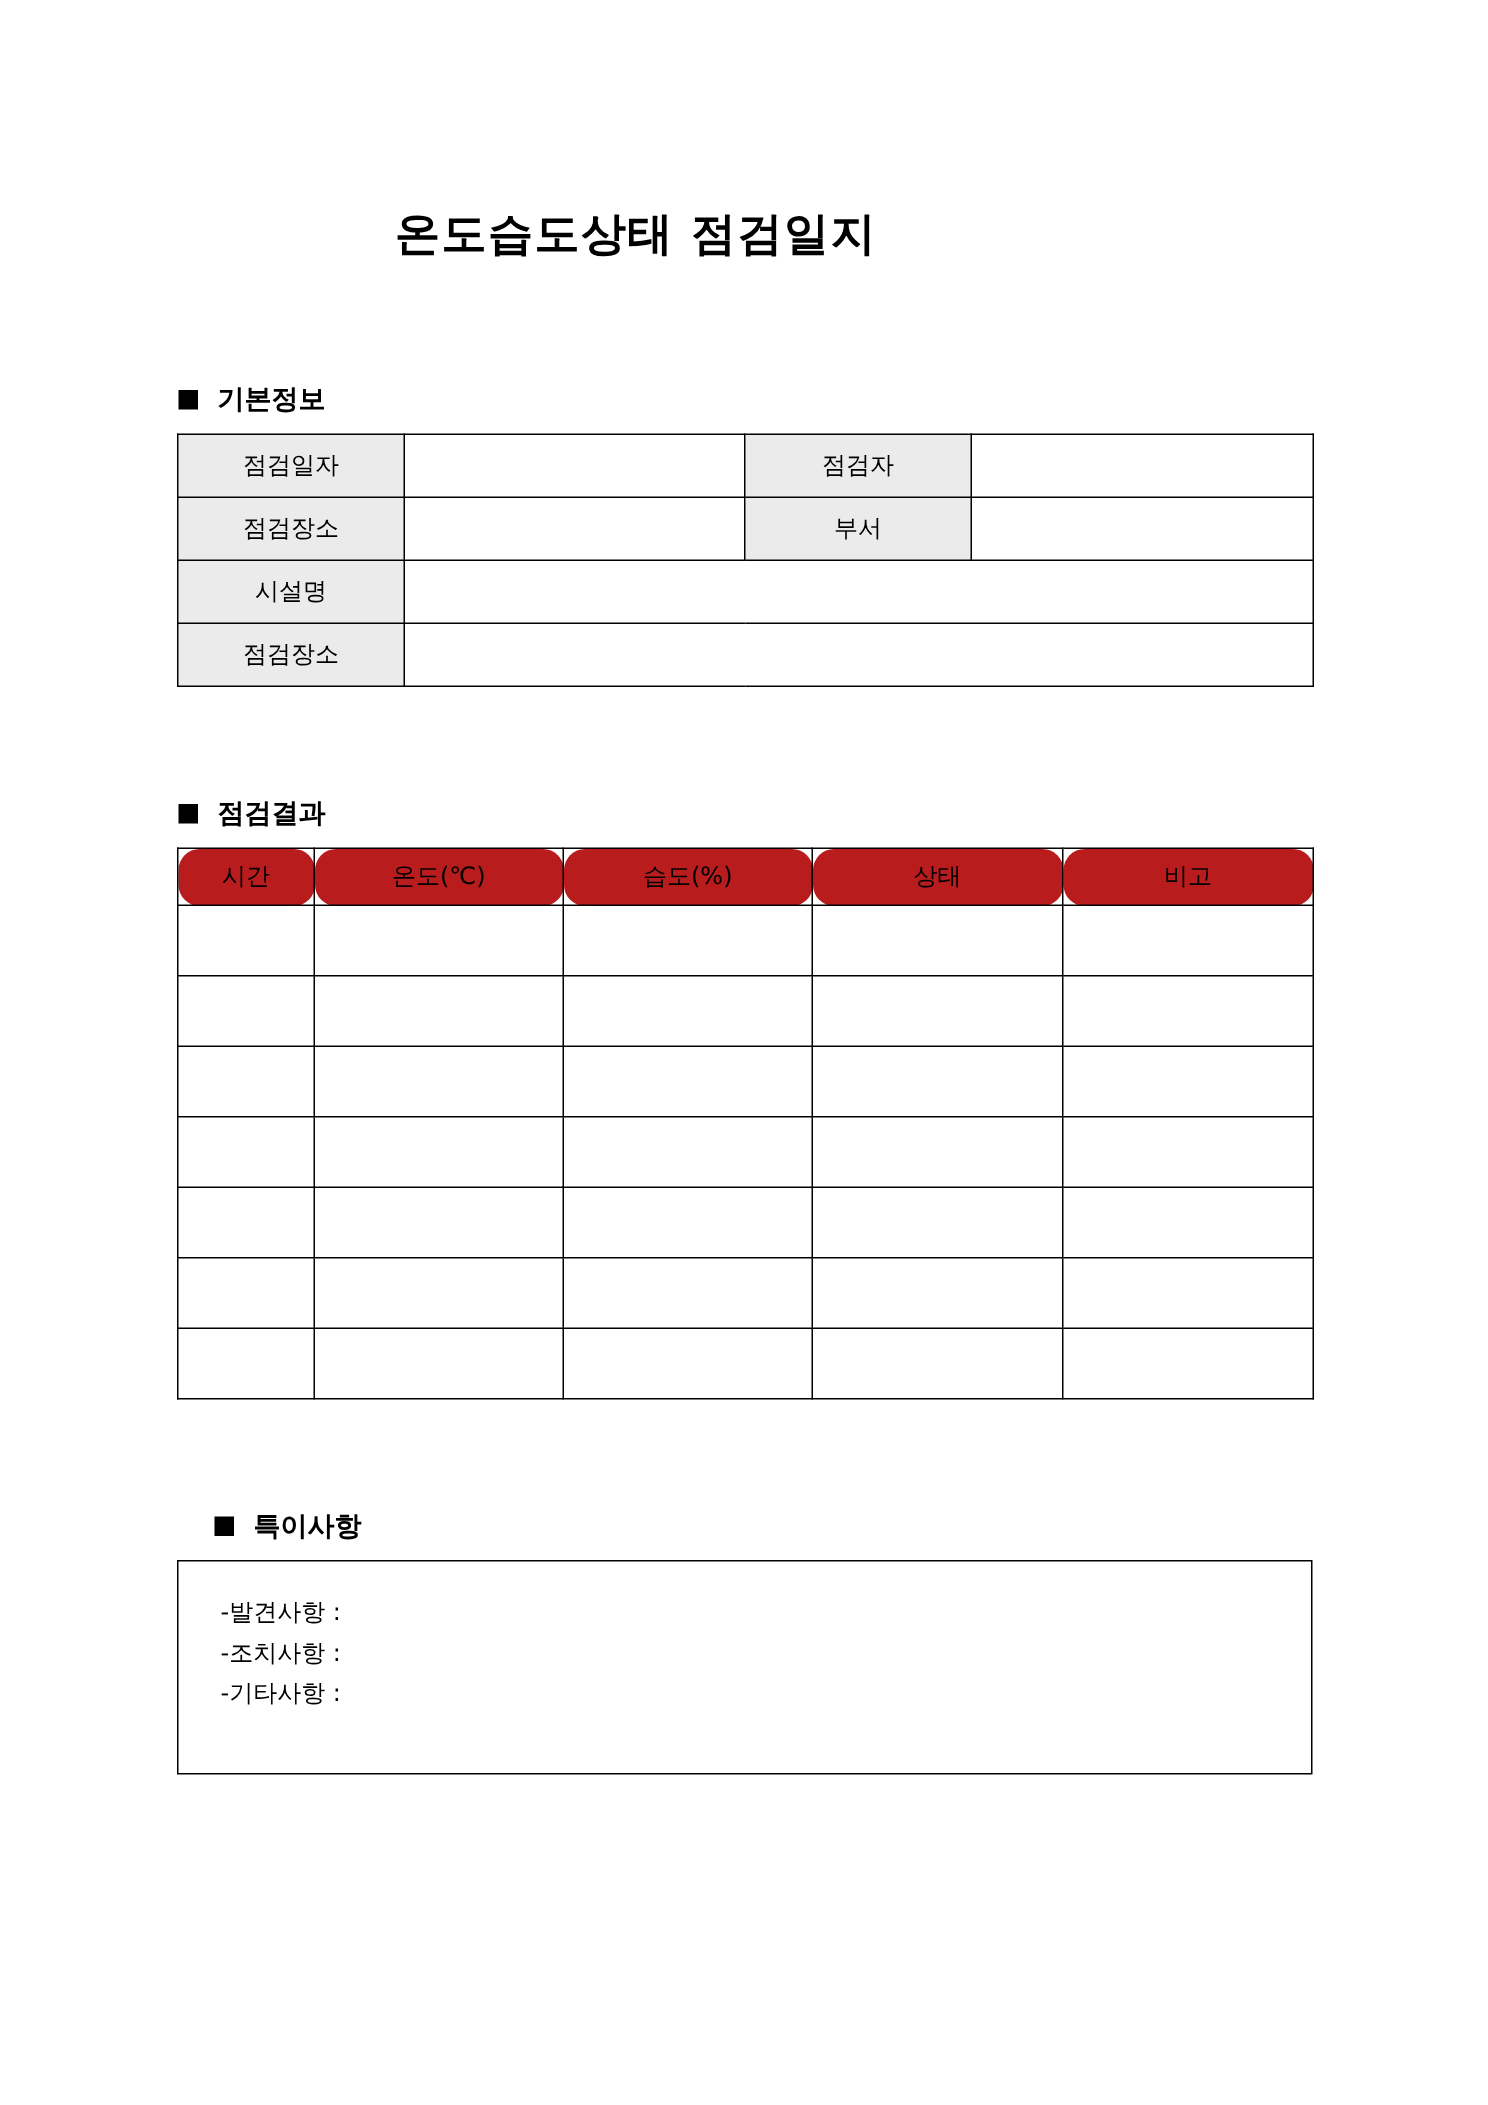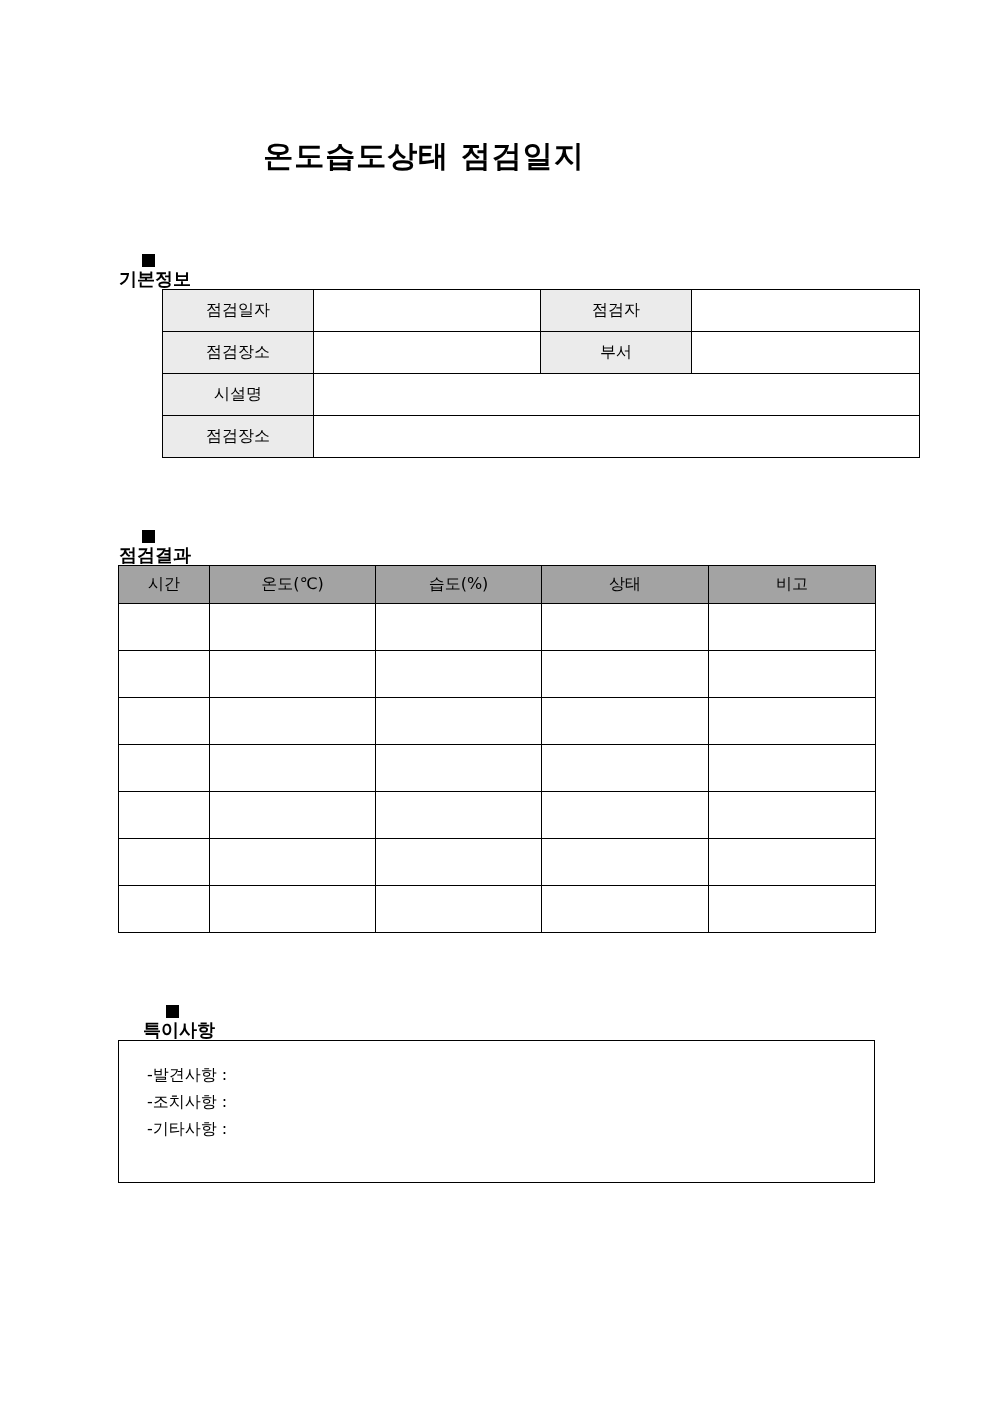--- a/index.html
+++ b/index.html
@@ -6,32 +6,32 @@
     body {
       width: 992px; height: 1403px; position: relative; overflow: hidden;
       font-family: "DejaVu Sans", "Liberation Sans", sans-serif; color: #000;
     }
     .title {
       position: absolute; left: 0; top: 136px; width: 848px; text-align: center;
       font-size: 30px; font-weight: bold; letter-spacing: 1px;
     }
     .section-heading {
       position: absolute; left: 119px; font-size: 18px; font-weight: bold;
-      display: flex; align-items: center; flex-direction: column;
+      display: flex; align-items: center;
     }
     .section-heading .sq {
       display: inline-block; width: 13px; height: 13px; background: #000; margin-right: 13px;
     }
     table { border-collapse: collapse; position: absolute; left: 118px; table-layout: fixed; }
     td, th { border: 1px solid #000; font-size: 16px; font-weight: normal; text-align: center; vertical-align: middle; padding: 0; }
     .lbl { background: #ebebeb; }
-    #info-table { top: 289px; width: 757px; margin-left: 44px; }
+    #info-table { top: 289px; width: 757px; }
     #info-table td { height: 41px; }
     #result-table { top: 565px; width: 757px; }
-    #result-table th { background: #a3a3a3; height: 37px; }
+    #result-table th { background: #b91c1c; height: 37px; border-radius: 14px; }
     #result-table td { height: 46px; }
     .notes-box {
       position: absolute; left: 118px; top: 1040px; width: 755px; height: 141px;
       border: 1px solid #000;
     }
     .notes-lines { position: absolute; left: 28px; top: 20px; font-size: 16px; line-height: 27px; }
   </style>
 </head>
 <body>
 

